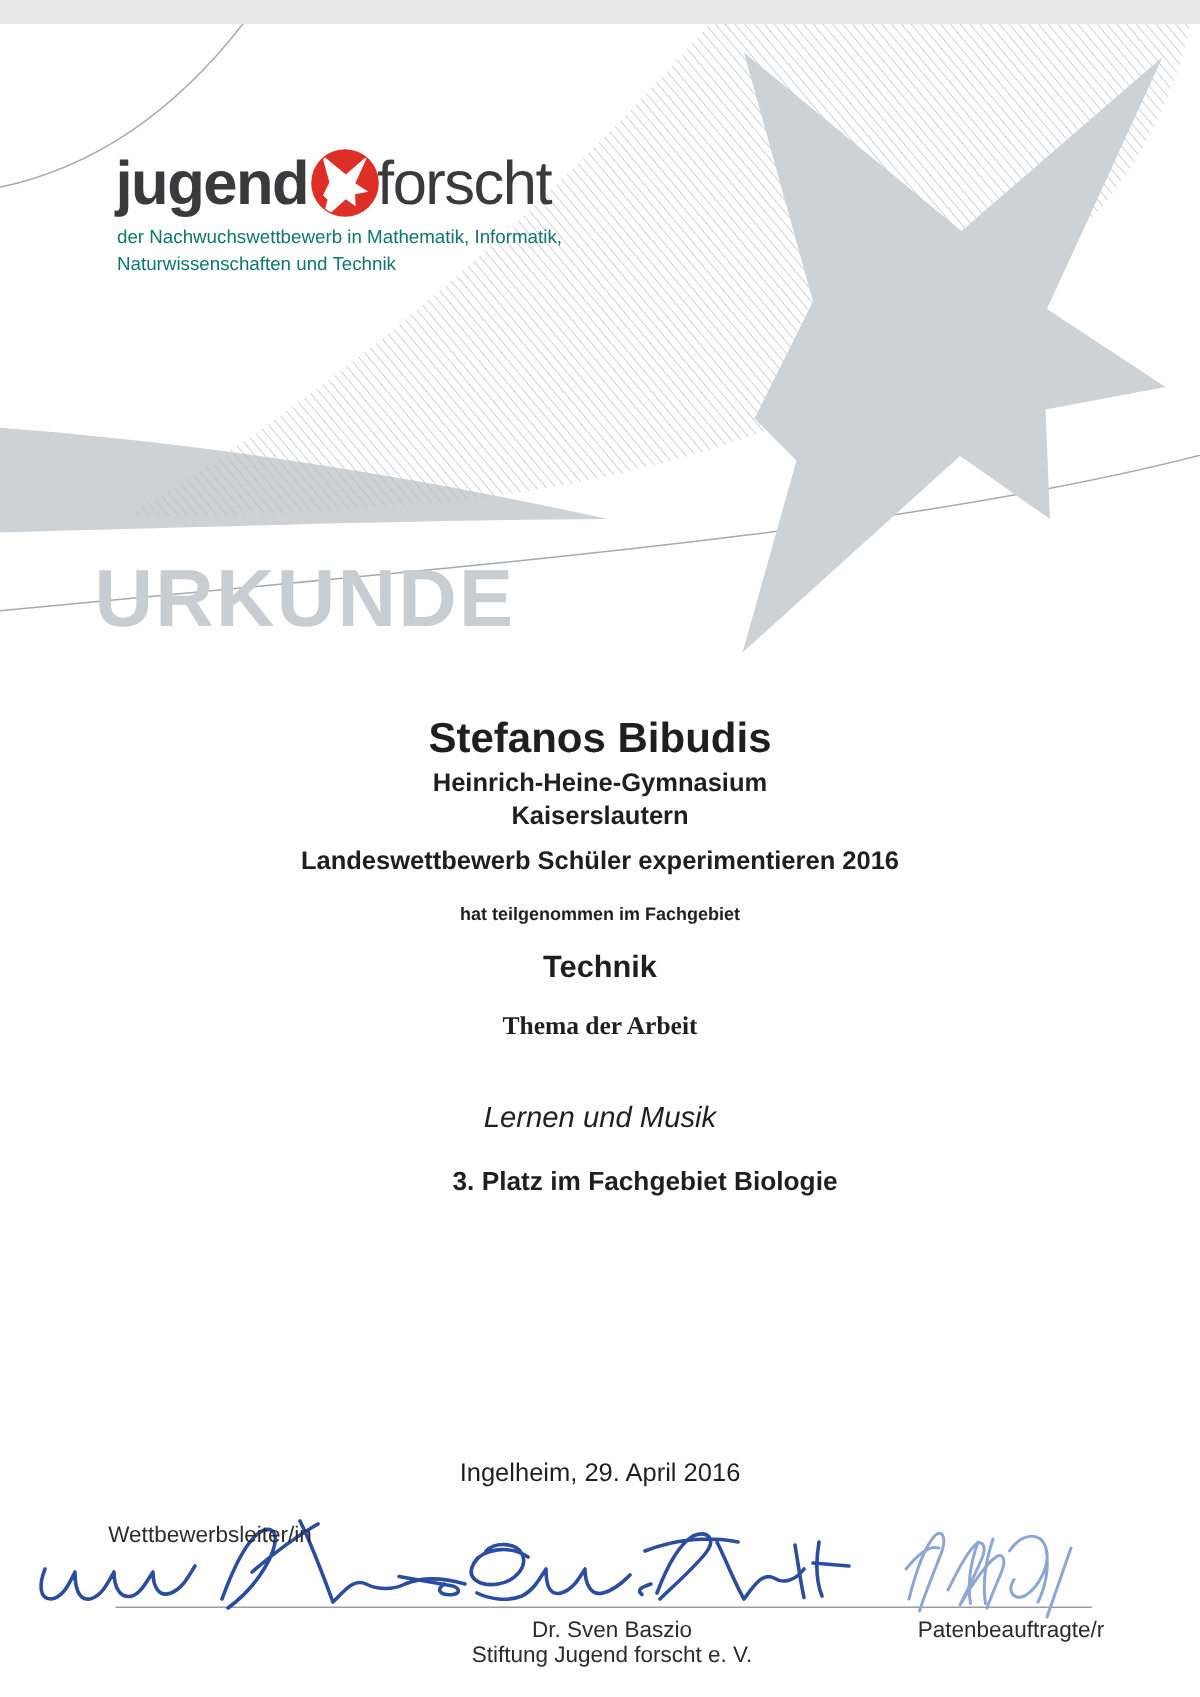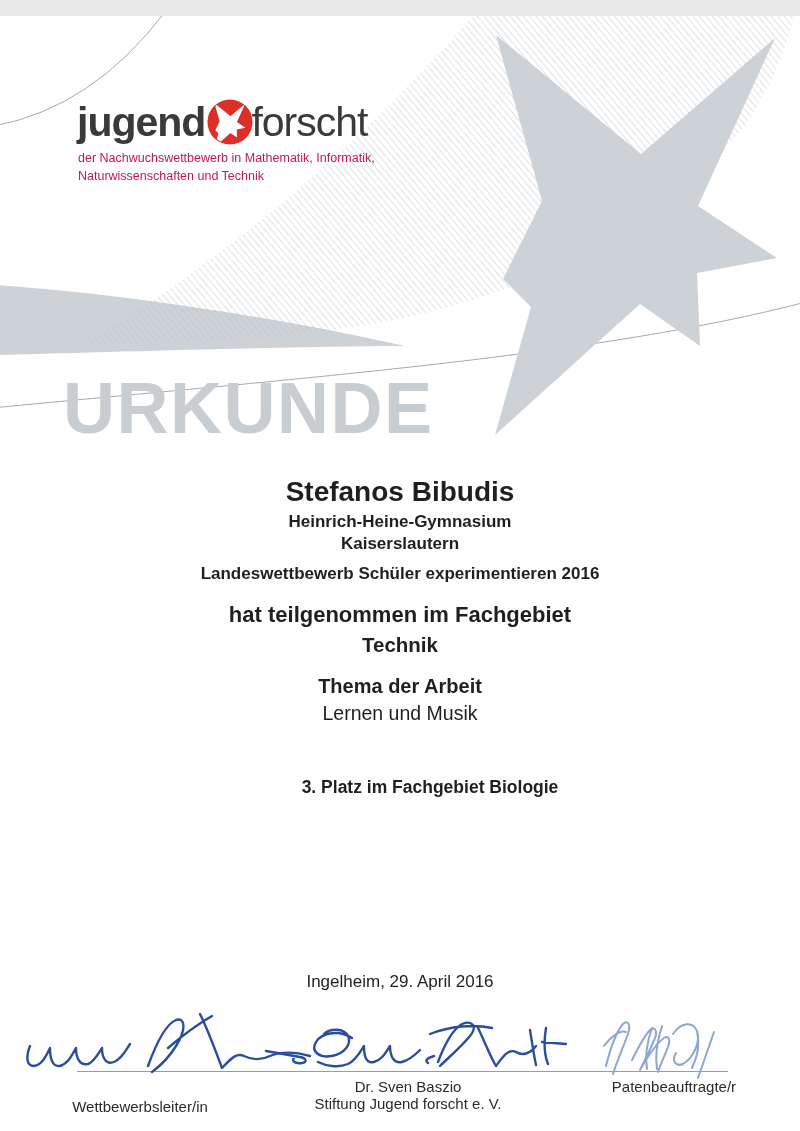--- a/index.html
+++ b/index.html
@@ -9,45 +9,45 @@
     font-family:"Liberation Sans", sans-serif;
     color:#1f1f1f;
   }
   .decor{position:absolute;left:0;top:0;width:800px;height:1131px;}
   
   .logo-row{position:absolute;left:77px;top:82px;display:flex;align-items:center;height:48px;}
   .logo-word{font-size:41px;line-height:1;color:#3a3a3c;letter-spacing:-1px;}
   .logo-word.bold{font-weight:bold;}
   .logo-star-badge{width:46px;height:46px;margin:0 1px 0 2px;display:block;}
   .logo-word.light{font-weight:400;margin-left:-3px;}
-  .tagline{position:absolute;left:78px;top:133px;font-size:12.5px;line-height:1.45;color:#be185d;}
+  .tagline{position:absolute;left:78px;top:133px;font-size:12.5px;line-height:1.45;color:#0f766e;}
   
   .urkunde{
     position:absolute;left:63px;top:356px;
-    font-size:72px;font-weight:bold;letter-spacing:1.5px;line-height:1;
+    font-size:54px;font-weight:bold;letter-spacing:1.5px;line-height:1;
     color:var(--watermark-gray,#c8cdd2);
   }
   
   .cline{position:absolute;left:0;width:800px;text-align:center;line-height:1.2;}
   .t-name   {top:459px;font-size:28px;font-weight:bold;}
   .t-school {top:496px;font-size:17px;font-weight:bold;}
   .t-city   {top:518px;font-size:17px;font-weight:bold;}
   .t-comp   {top:548px;font-size:17px;font-weight:bold;}
-  .t-part   {top:586px;font-size:22px;font-weight:bold;}
+  .t-part   {top:586px;font-size:12px;font-weight:bold;}
   .t-subj   {top:617px;font-size:20.5px;font-weight:bold;}
-  .t-wlabel {top:658px;font-size:20px;font-weight:bold;}
-  .t-wtitle {top:686px;font-size:19.5px;font-weight:400;}
+  .t-wlabel {top:658px;font-size:17px;font-weight:bold;font-family:Liberation Serif, serif;}
+  .t-wtitle {top:718px;font-size:19.5px;font-weight:400;font-style:italic;}
   .t-award  {top:761px;font-size:17.5px;font-weight:bold;padding-left:30px;}
   .t-date   {top:956px;font-size:17px;font-weight:400;}
   
   .sig-layer{position:absolute;left:0;top:0;width:800px;height:1131px;}
   .ink{fill:none;stroke:var(--ink-blue,#2b4da0);stroke-width:2.4;stroke-linecap:round;stroke-linejoin:round;}
   .ink-light{fill:none;stroke:var(--ink-blue-light,#8ca6d6);stroke-width:2;stroke-linecap:round;stroke-linejoin:round;}
   .sig-label{position:absolute;font-size:15px;color:#2b2b2b;text-align:center;line-height:16.5px;}
-  .lbl-left {left:40px;top:1083px;width:200px;}
+  .lbl-left {left:40px;top:1000px;width:200px;}
   .lbl-mid  {left:258px;top:1063px;width:300px;}
   .lbl-right{left:574px;top:1063px;width:200px;}
 </style>
 </head>
 <body>
 
 <div class="page">
 
   <svg class="decor" viewBox="0 0 800 1131" aria-hidden="true">
     <defs>

